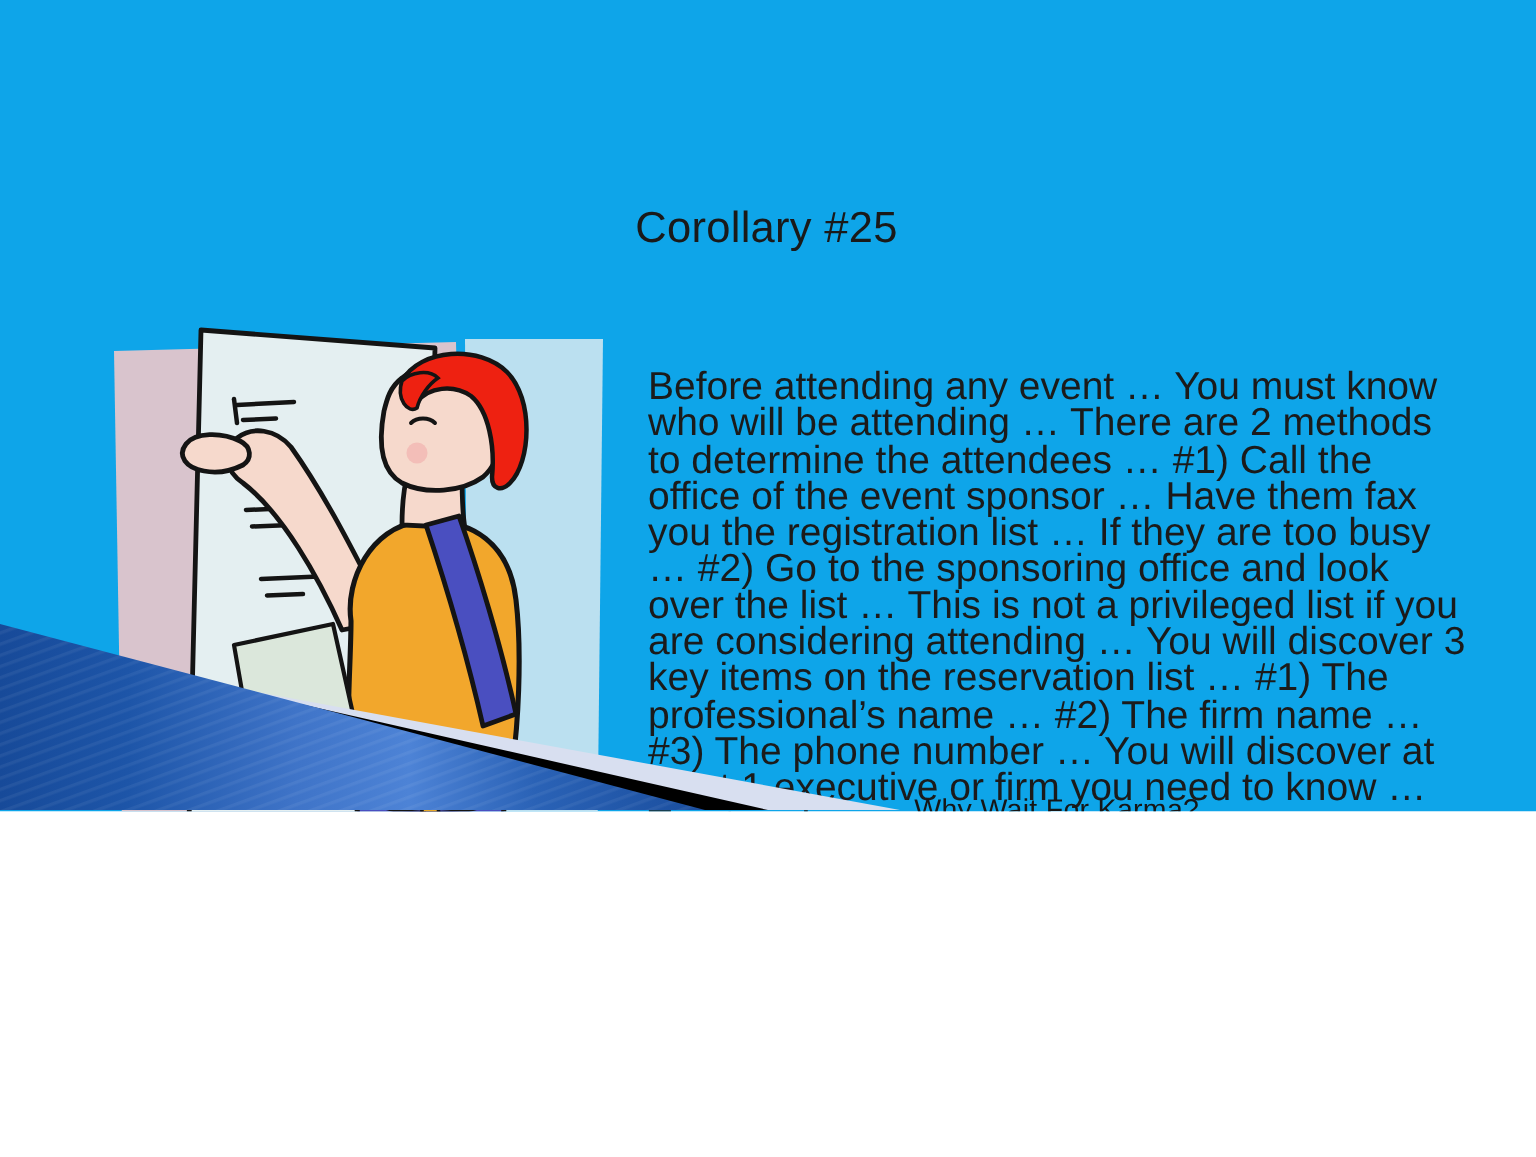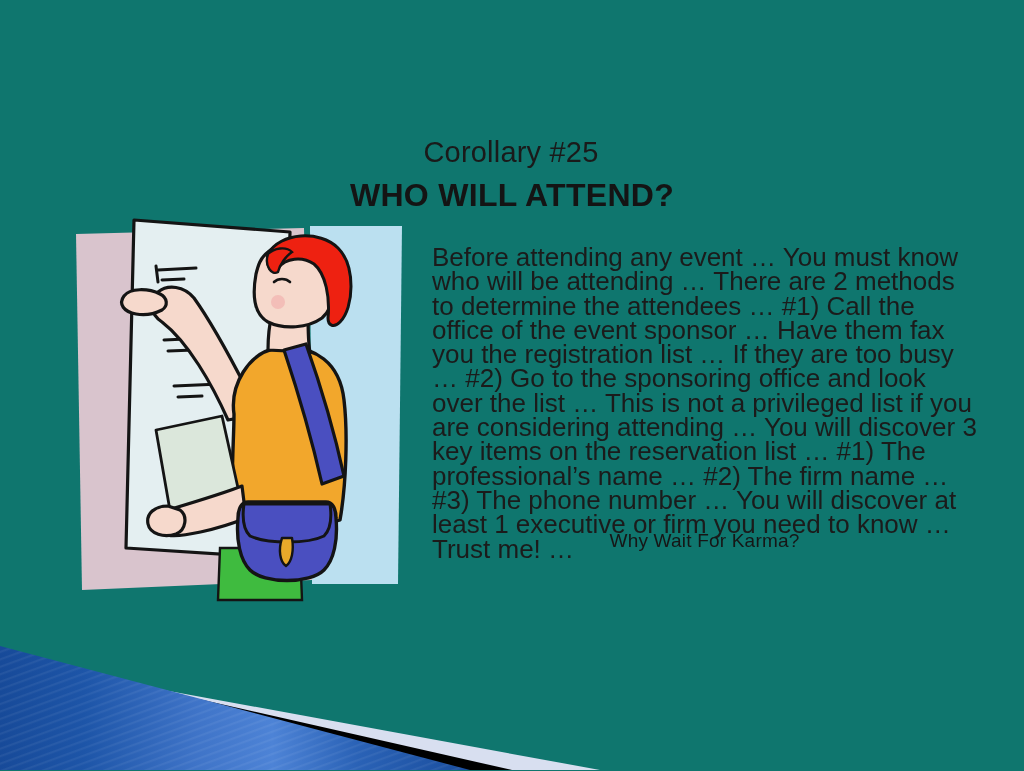--- a/index.html
+++ b/index.html
@@ -7,22 +7,22 @@
     margin: 0;
     padding: 0;
     background: #ffffff;
   }
   body {
     font-family: "Liberation Sans", sans-serif;
   }
   #slide {
     position: relative;
     width: 1024px;
-    height: 771px;
-    background: #0f766e;
+    height: 541px;
+    background: #0ea5e9;
     overflow: hidden;
   }
 
   
   #corollary-label {
     position: absolute;
     left: 0;
     top: 136px;
     width: 1024px;
     text-align: center;
@@ -141,21 +141,20 @@
       <path d="M 176 284 C 170 284 166 290 166 300 C 164 322 168 342 178 352 C 192 366 238 366 252 352 C 262 342 266 322 264 300 C 264 290 260 284 254 284 Z" fill="#4a4fc0" stroke="#141414" stroke-width="3.4" stroke-linejoin="round"></path>
       <path d="M 172 286 C 170 300 172 312 178 318 C 196 326 236 326 252 318 C 258 312 260 300 258 286 Z" fill="#4a4fc0" stroke="#141414" stroke-width="3" stroke-linejoin="round"></path>
       <path d="M 210 320 C 206 332 208 344 214 348 C 220 344 222 332 220 320 Z" fill="#e8a92a" stroke="#141414" stroke-width="2.4" stroke-linejoin="round"></path>
     </svg>
   </div>
 
   <div id="corollary-label">
     <span class="inner">Corollary #25</span>
   </div>
 
-  <div id="slide-title">WHO WILL ATTEND?</div>
 
   <div id="body-copy">Before attending any event … You must know who will be attending … There are 2 methods to determine the attendees … #1) Call the office of the event sponsor … Have them fax you the registration list … If they are too busy … #2) Go to the sponsoring office and look over the list … This is not a privileged list if you are considering attending … You will discover 3 key items on the reservation list … #1) The professional’s name … #2) The firm name … #3) The phone number … You will discover at least 1 executive or firm you need to know … Trust me! …</div>
 
   <div id="tagline">Why Wait For Karma?</div>
 
   <div id="corner-decoration">
     <svg viewBox="0 0 1024 135" preserveAspectRatio="none" xmlns="http://www.w3.org/2000/svg">
       <defs>
         <linearGradient id="blueBandGrad" x1="0" y1="0" x2="1" y2="0">
           <stop offset="0%" stop-color="#174a99"></stop>

